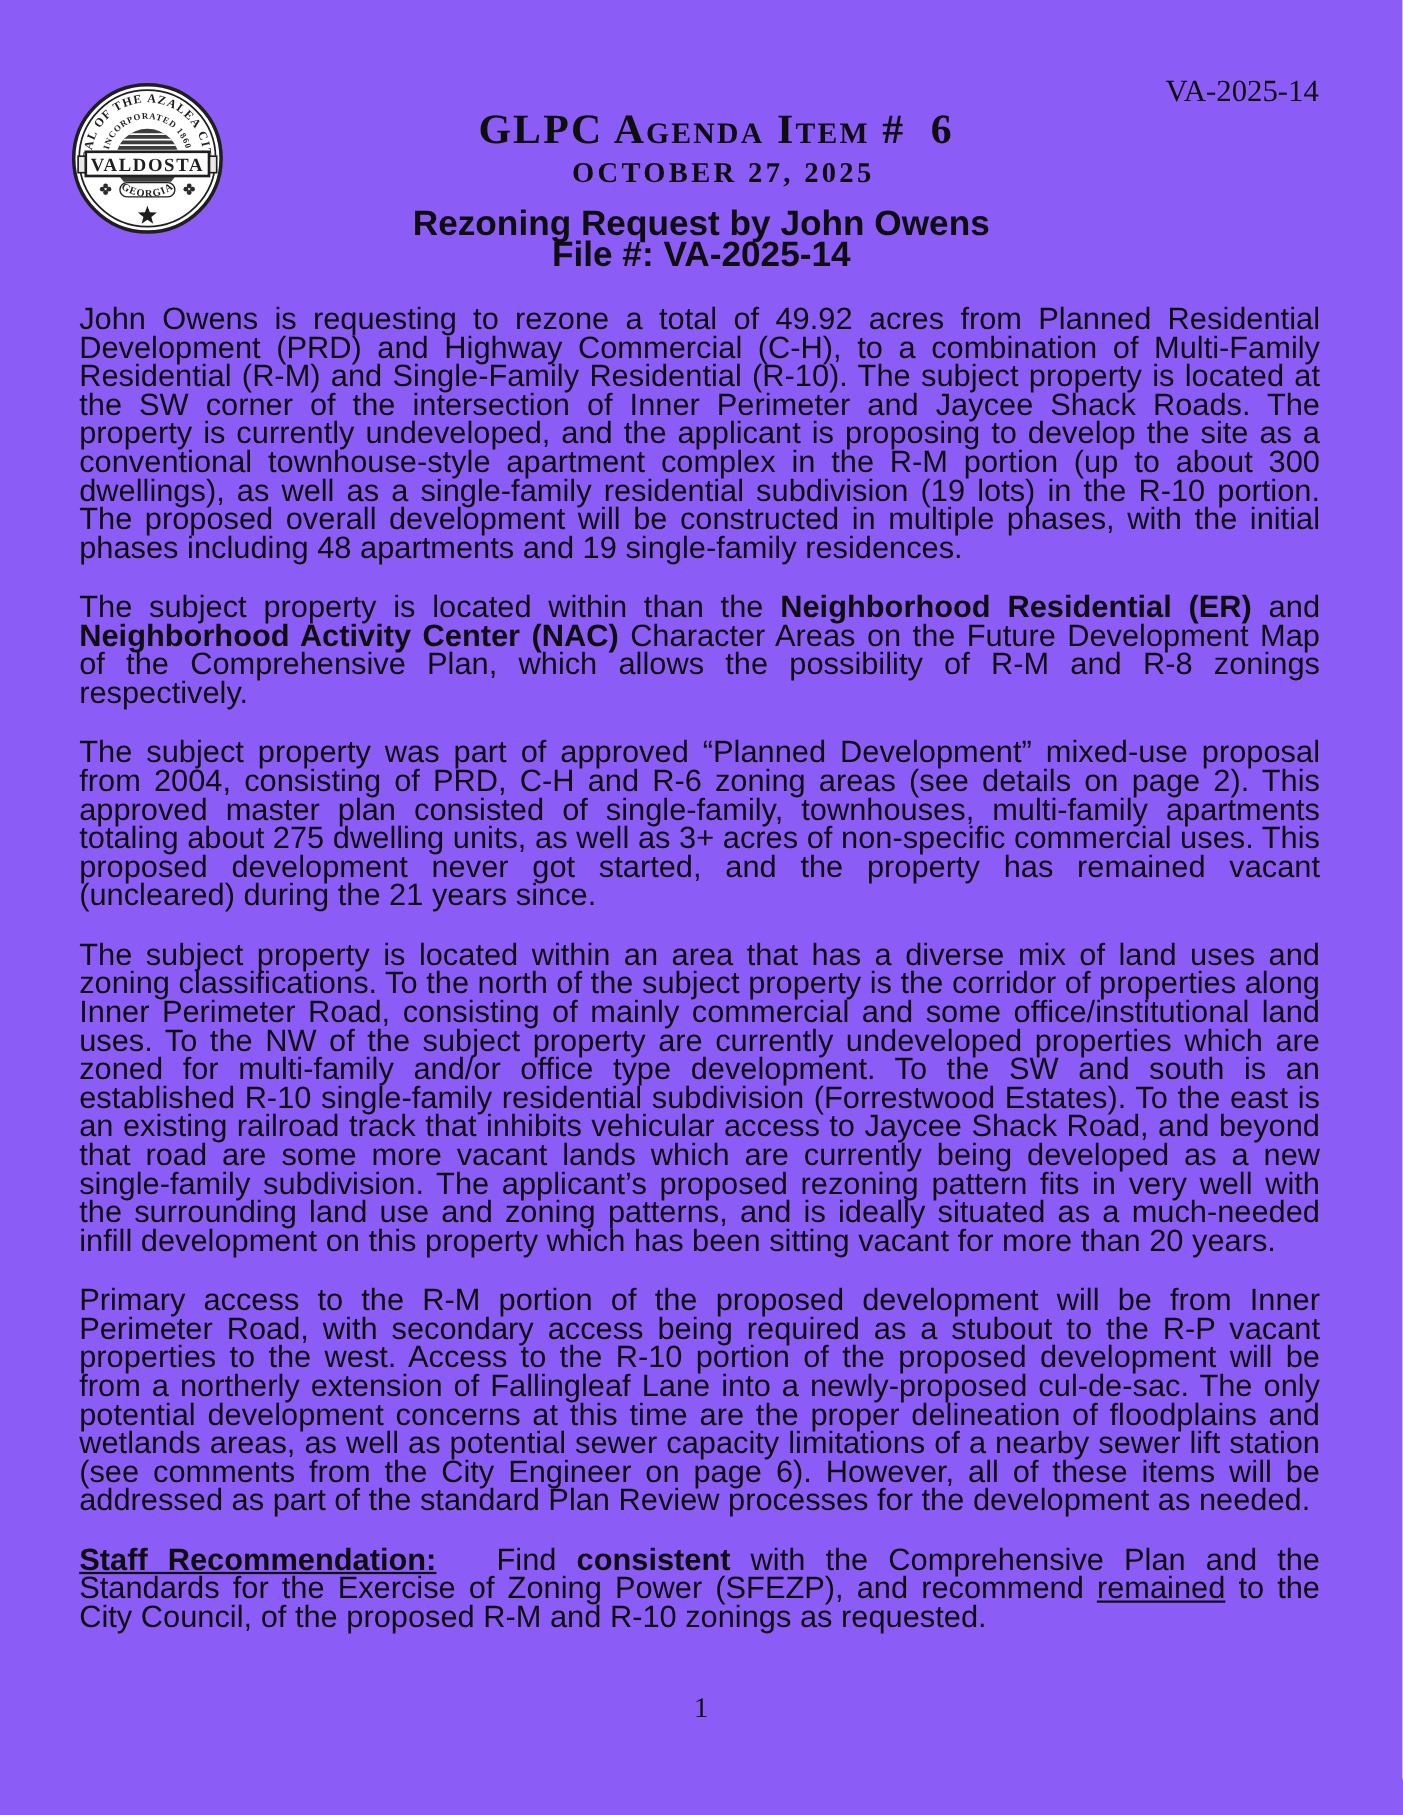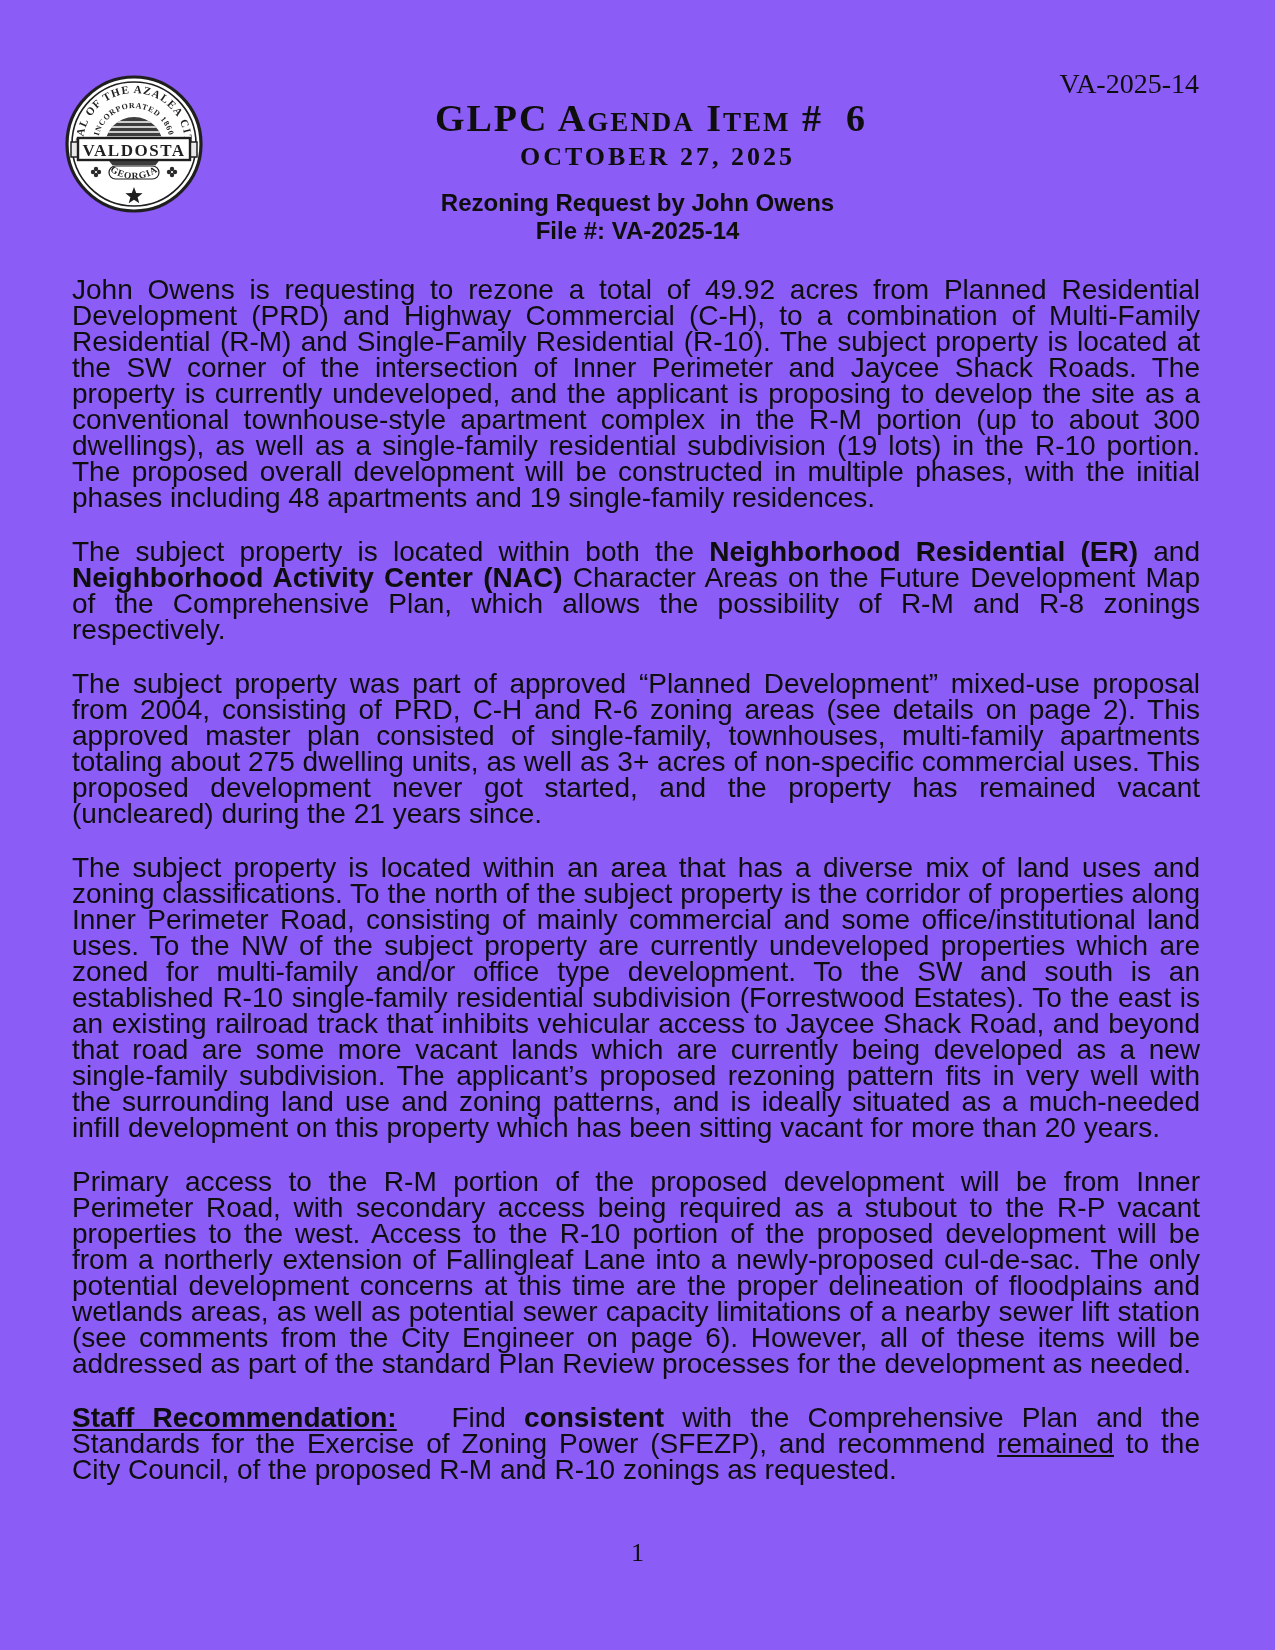--- a/index.html
+++ b/index.html
@@ -40,21 +40,21 @@
     line-height: 30px;
     margin-top: 3px;
     letter-spacing: 3px;
     padding-left: 40px;
   }
   .subject-block {
     position: absolute;
     top: 189px; left: 0; right: 0;
     text-align: center;
     font-weight: bold;
-    font-size: 24px;
+    font-size: 32px;
     line-height: 28px;
   }
   .doc-body {
     position: absolute;
     top: 277px;
     left: 72px;
     width: 1128px;
     font-size: 28px;
     line-height: 26px;
     text-align: justify;
@@ -142,21 +142,21 @@
     <div class="meeting-date">OCTOBER 27, 2025</div>
   </div>
 
   <div class="subject-block">
     <div>Rezoning Request by John Owens</div>
     <div>File #:  VA-2025-14</div>
   </div>
 
   <div class="doc-body">
       <p class="para"><span>John Owens is requesting to rezone a total of 49.92 acres from Planned Residential Development (PRD) and Highway Commercial (C-H), to a combination of Multi-Family Residential (R-M) and Single-Family Residential (R-10).  The subject property is located at the SW corner of the intersection of Inner Perimeter and Jaycee Shack Roads.  The property is currently undeveloped, and the applicant is proposing to develop the site as a conventional townhouse-style apartment complex in the R-M portion (up to about 300 dwellings), as well as a single-family residential subdivision (19 lots) in the R-10 portion.  The proposed overall development will be constructed in multiple phases, with the initial phases including 48 apartments and 19 single-family residences.</span></p>
-      <p class="para"><span>The subject property is located within both the </span><span class="b">Neighborhood Residential (ER)</span><span> and </span><span class="b">Neighborhood Activity Center (NAC)</span><span> Character Areas on the Future Development Map of the Comprehensive Plan, which allows the possibility of R-M and R-8 zonings respectively.</span></p>
+      <p class="para"><span>The subject property is located within than the </span><span class="b">Neighborhood Residential (ER)</span><span> and </span><span class="b">Neighborhood Activity Center (NAC)</span><span> Character Areas on the Future Development Map of the Comprehensive Plan, which allows the possibility of R-M and R-8 zonings respectively.</span></p>
       <p class="para"><span>The subject property was part of approved “Planned Development” mixed-use proposal from 2004, consisting of PRD, C-H and R-6 zoning areas (see details on page 2).  This approved master plan consisted of single-family, townhouses, multi-family apartments totaling about 275 dwelling units, as well as 3+ acres of non-specific commercial uses.  This proposed development never got started, and the property has remained vacant (uncleared) during the 21 years since.</span></p>
       <p class="para"><span>The subject property is located within an area that has a diverse mix of land uses and zoning classifications.  To the north of the subject property is the corridor of properties along Inner Perimeter Road, consisting of mainly commercial and some office/institutional land uses.  To the NW of the subject property are currently undeveloped properties which are zoned for multi-family and/or office type development.  To the SW and south is an established R-10 single-family residential subdivision (Forrestwood Estates).  To the east is an existing railroad track that inhibits vehicular access to Jaycee Shack Road, and beyond that road are some more vacant lands which are currently being developed as a new single-family subdivision.  The applicant’s proposed rezoning pattern fits in very well with the surrounding land use and zoning patterns, and is ideally situated as a much-needed infill development on this property which has been sitting vacant for more than 20 years.</span></p>
       <p class="para"><span>Primary access to the R-M portion of the proposed development will be from Inner Perimeter Road, with secondary access being required as a stubout to the R-P vacant properties to the west.  Access to the R-10 portion of the proposed development will be from a northerly extension of Fallingleaf Lane into a newly-proposed cul-de-sac.  The only potential development concerns at this time are the proper delineation of floodplains and wetlands areas, as well as potential sewer capacity limitations of a nearby sewer lift station (see comments from the City Engineer on page 6).  However, all of these items will be addressed as part of the standard Plan Review processes for the development as needed.</span></p>
       <p class="para"><span class="b u">Staff Recommendation:</span><span>&nbsp; &nbsp;Find </span><span class="b">consistent</span><span> with the Comprehensive Plan and the Standards for the Exercise of Zoning Power (SFEZP), and recommend </span><span class="u">remained</span><span> to the City Council, of the proposed R-M and R-10 zonings as requested.</span></p>
     </div>
 
   <div class="page-num">1</div>
 
 </div>
 

